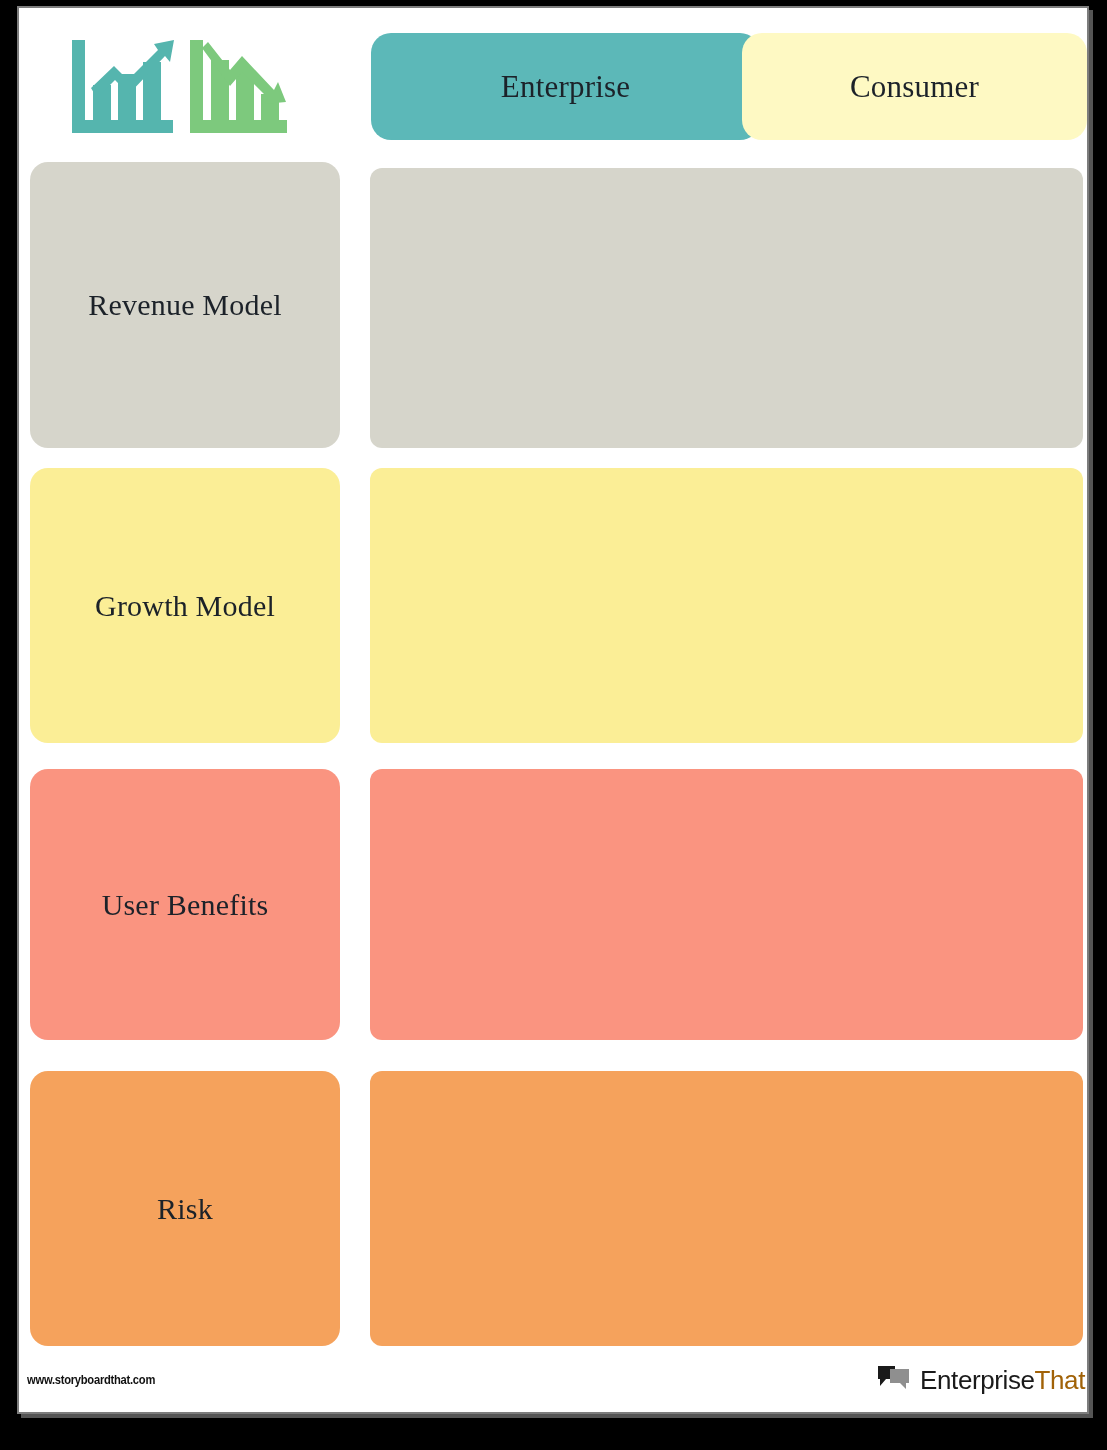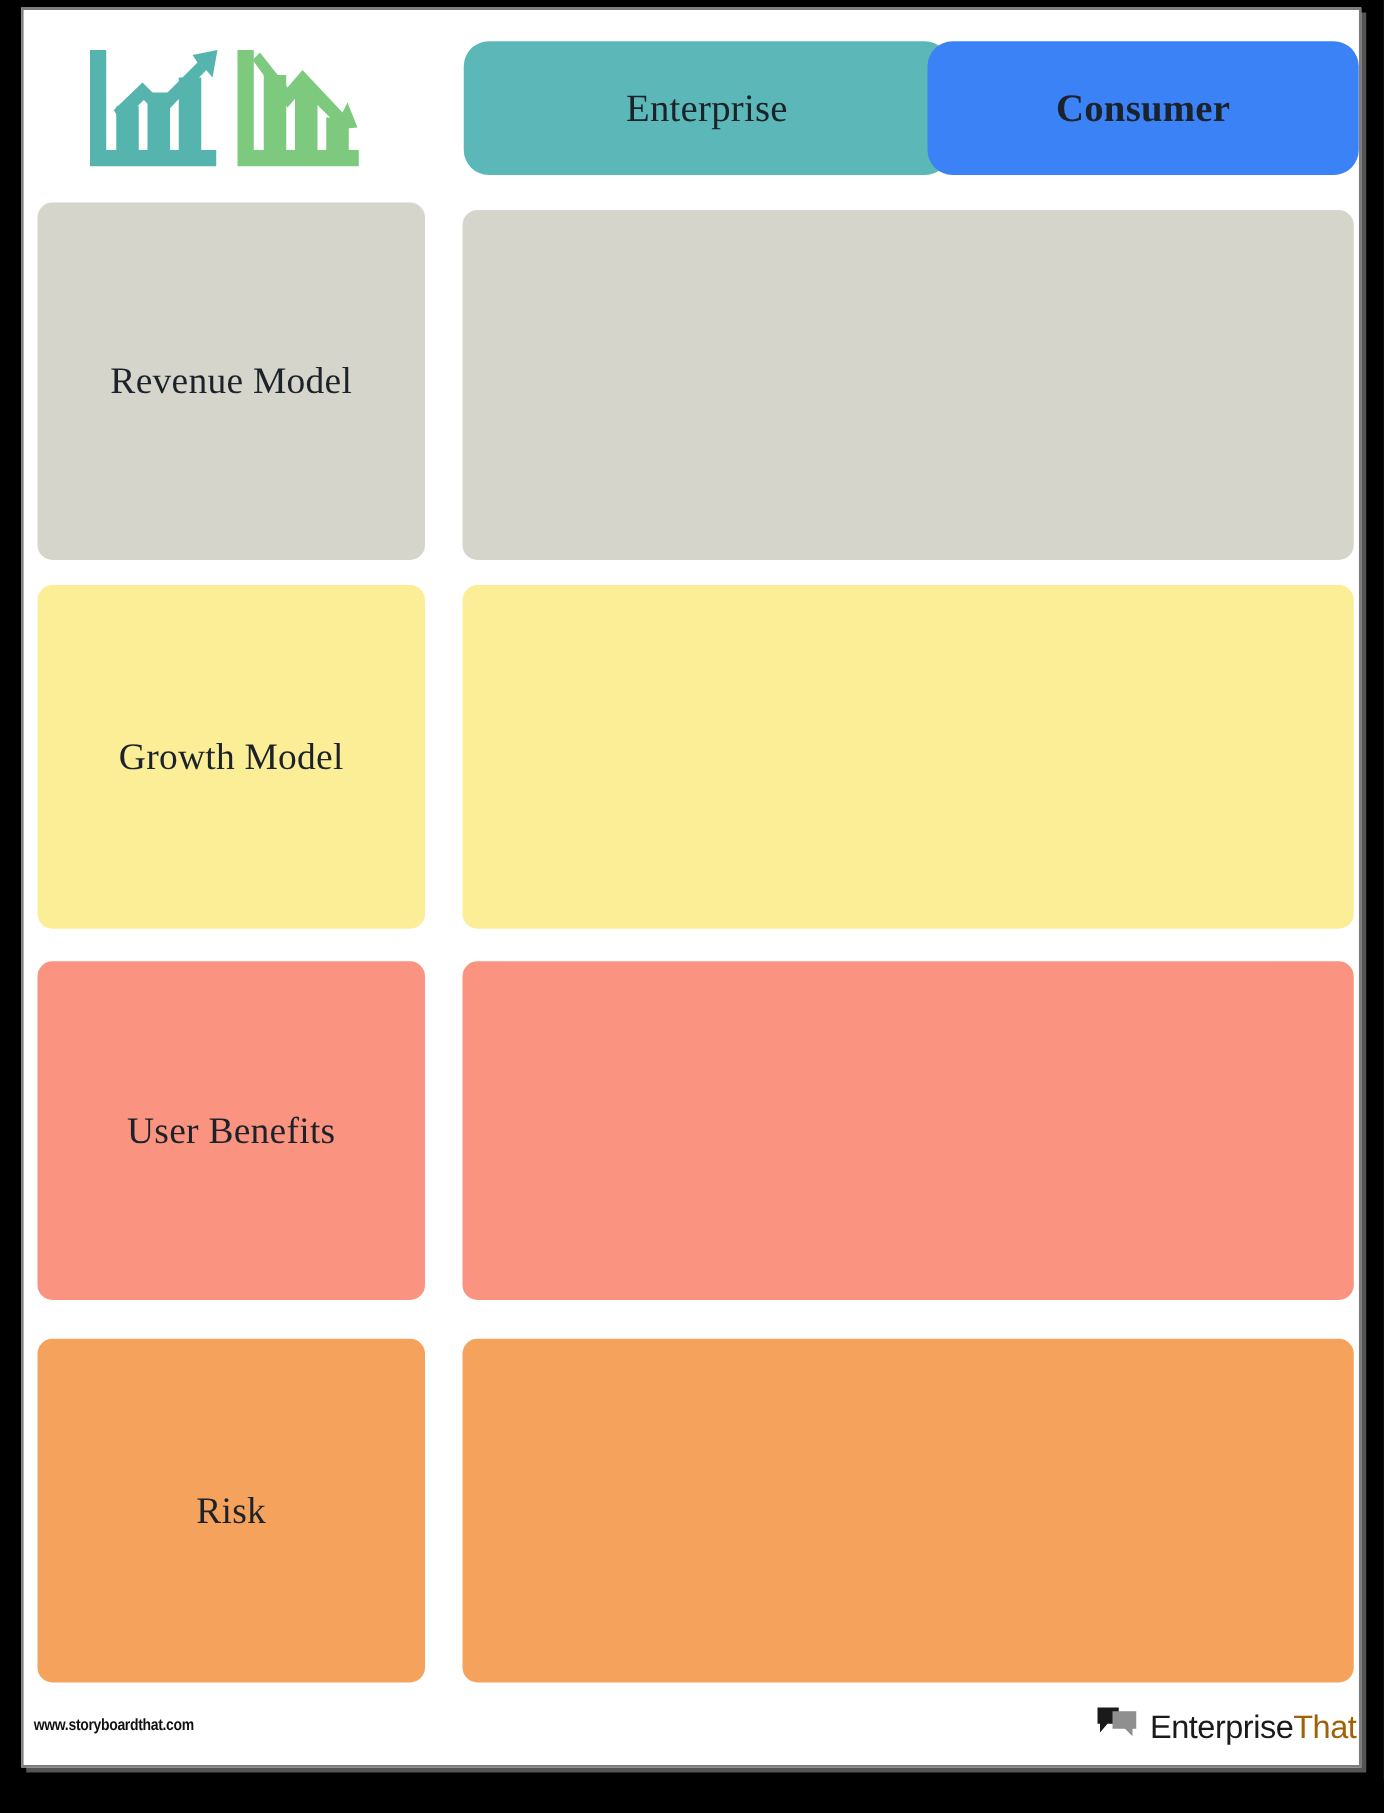--- a/index.html
+++ b/index.html
@@ -88,20 +88,21 @@
     border-radius: 12px;
     box-sizing: border-box;
   }
 
   .label-cell {
     left: 11px;
     width: 310px;
     display: flex;
     align-items: center;
     justify-content: center;
+    border-radius: 18px;
   }
 
   .label-text {
     font-size: 30px;
     color: #1c2229;
     letter-spacing: .2px;
     text-align: center;
     user-select: none;
   }
 
@@ -189,21 +190,21 @@
             </g>
           </svg>
         </span>
 
       </div>
 
       <div class="tab" id="tab-enterprise" style="background:#5cb8b8;">
         <span>Enterprise</span>
       </div>
 
-      <div class="tab" id="tab-consumer" style="background:#3b82f6;font-weight:bold;">
+      <div class="tab" id="tab-consumer" style="background:#fef9c3;">
         <span>Consumer</span>
       </div>
 
     </div>
 
     <div id="matrix">
 
       <div class="row" style="height:312px;">
         <div class="cell label-cell" style="top:6px; height:286px; background:#d6d5cb;">
           <span class="label-text">Revenue Model</span>

